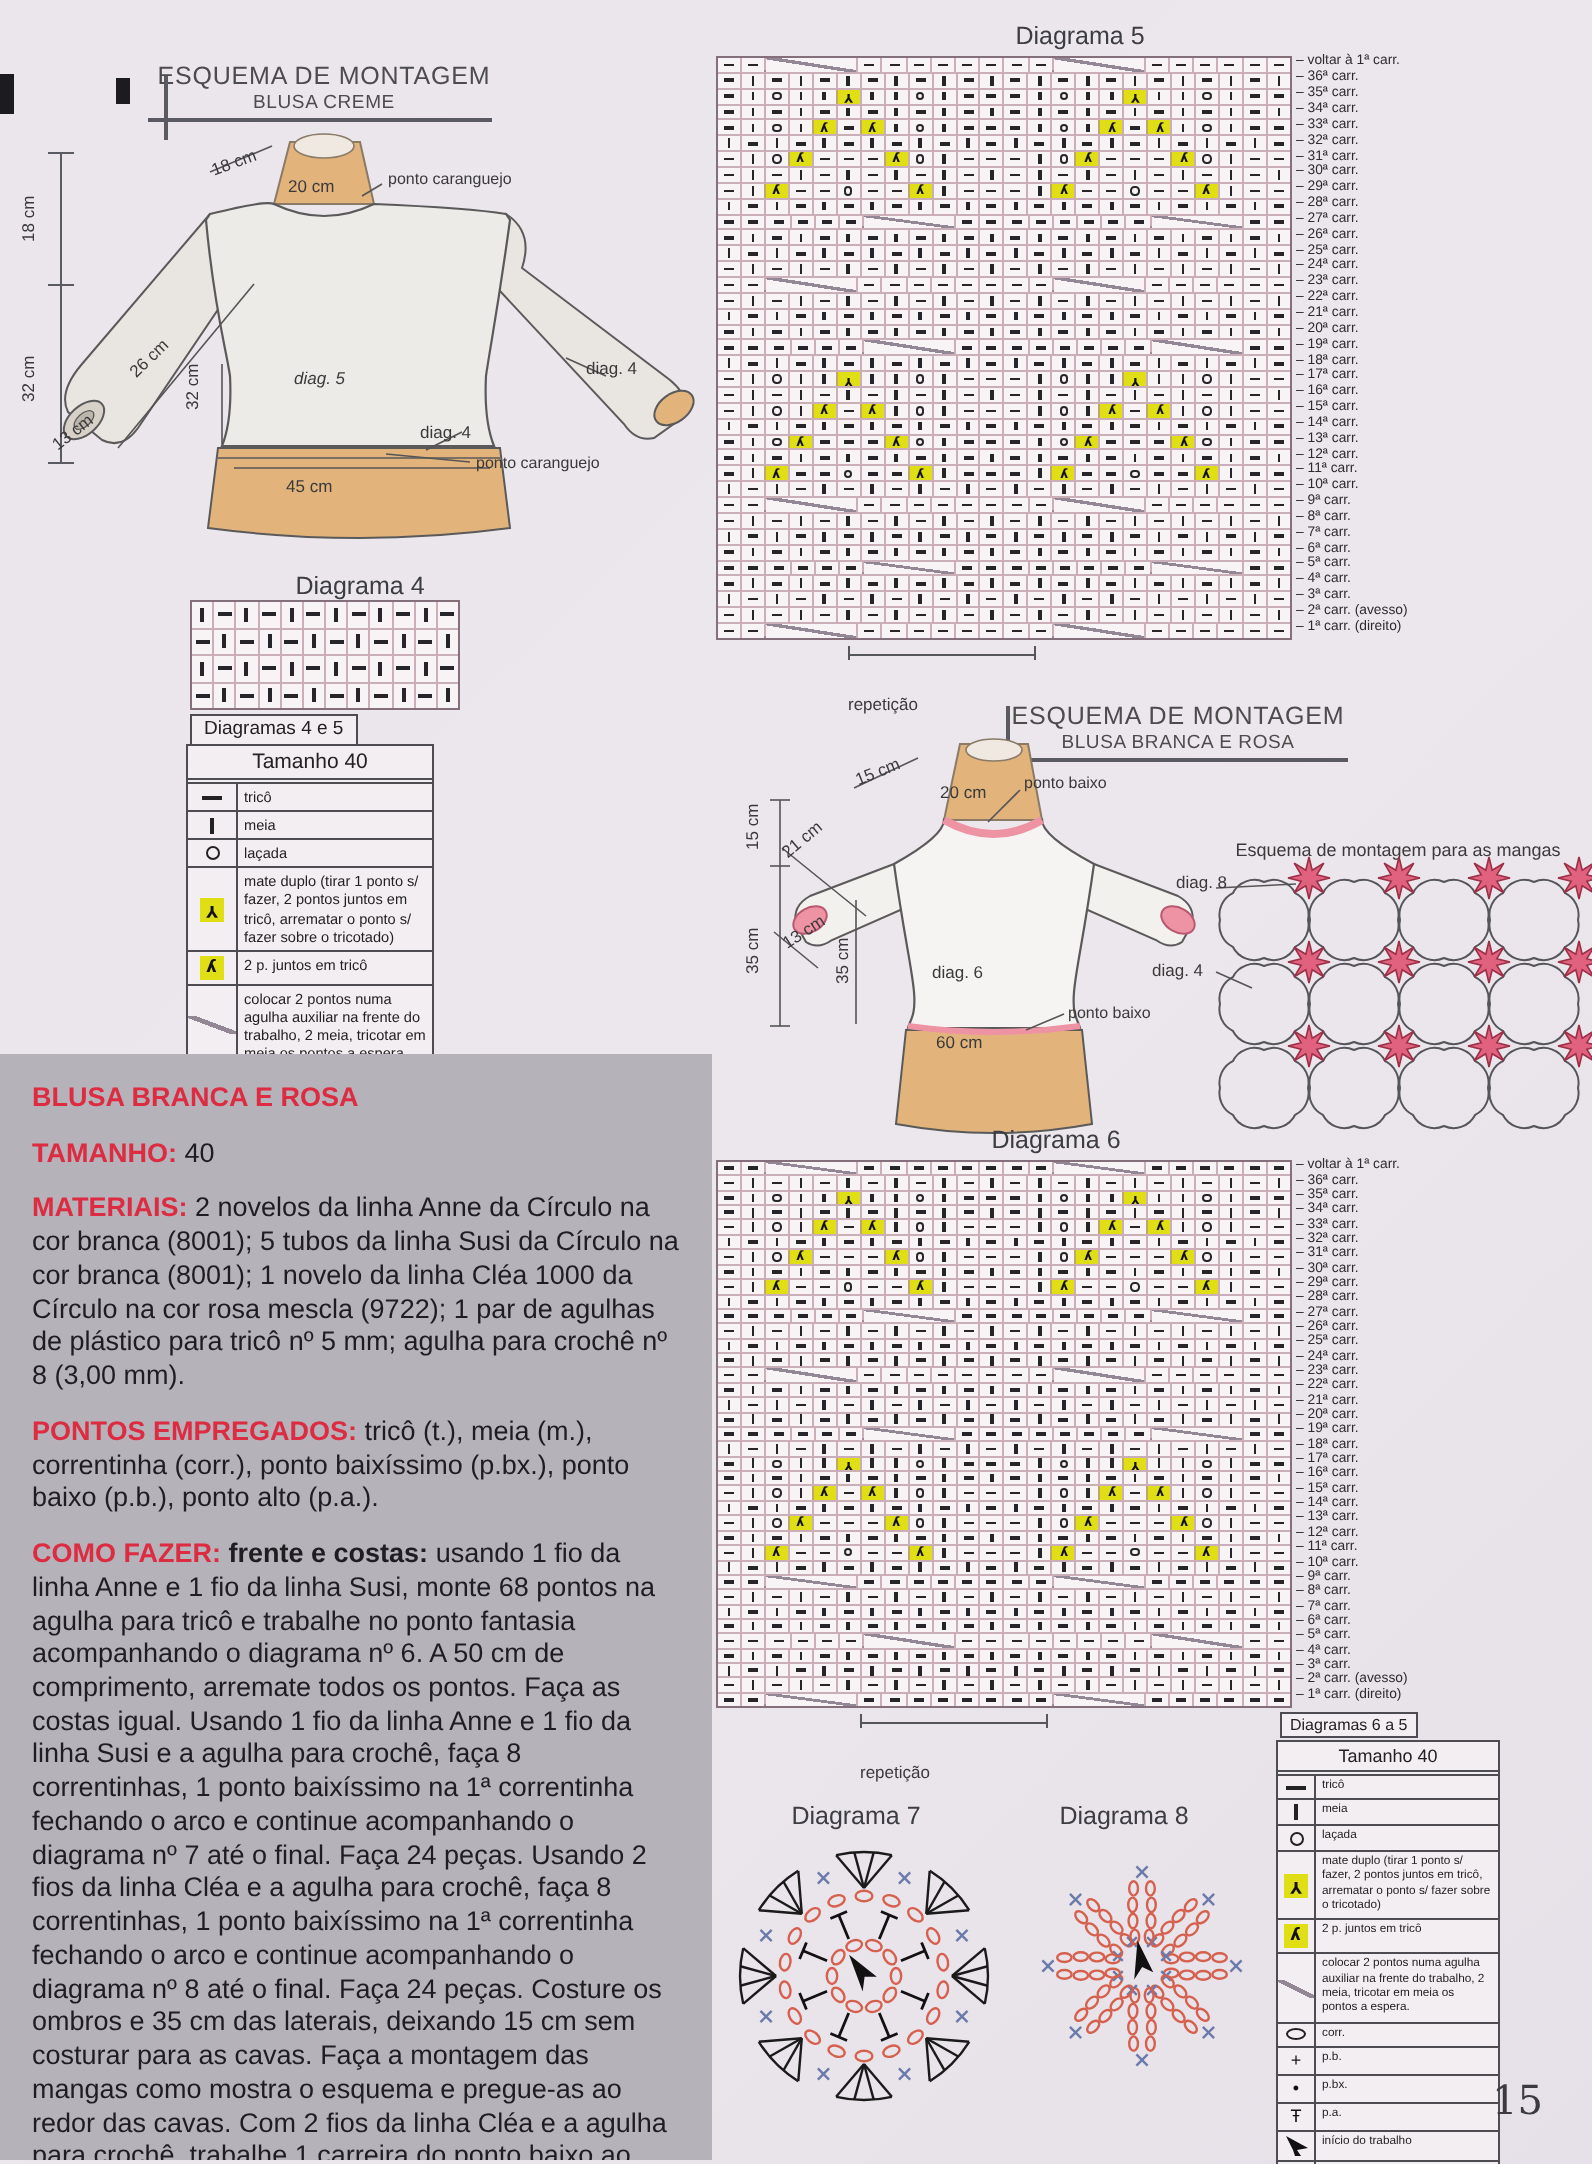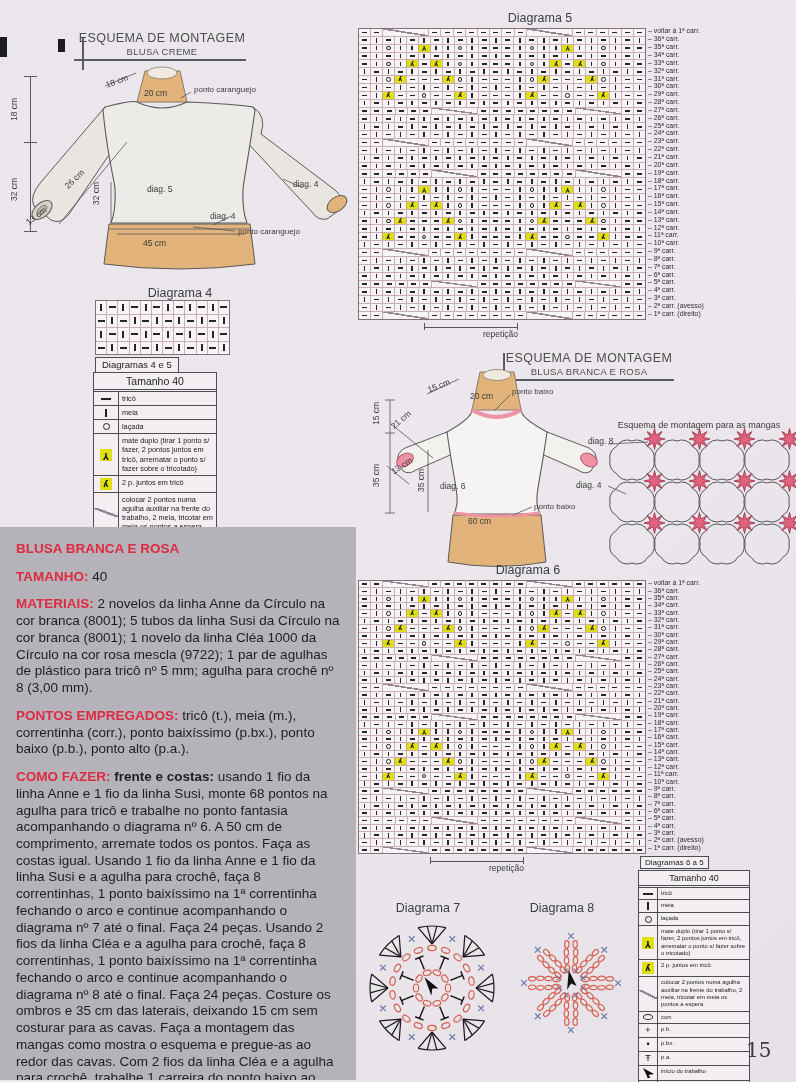--- a/index.html
+++ b/index.html
@@ -29,21 +29,21 @@
   .g-K{display:inline-block;font:700 6.5px/1 "DejaVu Sans",sans-serif;transform:scaleX(-1);color:#111;}
   .chart4 .g-dash{width:7px;height:2px;}
   .chart4 .g-bar{width:2px;height:7px;}
   .rlabels{position:absolute;display:flex;flex-direction:column;}
   .rlabel{flex:1;font-size:6.9px;line-height:1;color:#2c2c30;white-space:nowrap;display:flex;align-items:center;}
   .rlabels.big .rlabel{font-size:7.6px;}
   .repwrap{position:absolute;}
   .repline{height:6px;border-bottom:1px solid #55555c;position:relative;}
   .repline:before,.repline:after{content:"";position:absolute;bottom:-3px;width:1px;height:7px;background:#55555c;}
   .repline:before{left:0;} .repline:after{right:0;}
-  .replabel{font-size:8.5px;color:#3a3a3a;text-align:right;margin-top:1px;}
+  .replabel{font-size:8.5px;color:#3a3a3a;text-align:left;margin-top:19px;}
   
   .legend{position:absolute;background:#f3eef2;border:1px solid #4c4c52;}
   .ltab{position:absolute;background:#f3eef2;border:1px solid #4c4c52;font-size:9.5px;color:#222;
         padding:1px 6px 2px;white-space:nowrap;}
   .ltab.sm{font-size:8px;padding:1px 4px;}
   .lheader{text-align:center;border-bottom:3px double #4c4c52;font-size:10.5px;color:#222;padding:2px 0;}
   .legend.sm .lheader{font-size:9px;}
   .lrow{display:flex;border-top:1px solid #4c4c52;}
   .lrow:first-of-type{border-top:none;}
   .lsym{width:24px;border-right:1px solid #4c4c52;display:flex;align-items:center;justify-content:center;padding:2px 0;}
@@ -108,21 +108,21 @@
     <line x1="226" y1="154" x2="208" y2="163" stroke="#555" stroke-width=".8"></line>
     <line x1="230" y1="169" x2="188" y2="165" stroke="#555" stroke-width=".8"></line>
     <line x1="112" y1="172" x2="240" y2="172" stroke="#555" stroke-width=".8"></line>
   </svg>
 
   <div class="lbl" style="left:106px;top:80px;transform:rotate(-20deg);">18 cm</div>
   <div class="lbl" style="left:144px;top:88px;">20 cm</div>
   <div class="lbl sm" style="left:194px;top:85px;">ponto caranguejo</div>
   <div class="lbl" style="left:66px;top:182px;transform:rotate(-44deg);">26 cm</div>
   <div class="lbl" style="left:96px;top:200px;transform:rotate(-90deg);">32 cm</div>
-  <div class="lbl" style="left:147px;top:184px;">diag. 5</div>
+  <div class="lbl" style="left:147px;top:184px;font-style:italic;">diag. 5</div>
   <div class="lbl" style="left:293px;top:179px;">diag. 4</div>
   <div class="lbl" style="left:210px;top:211px;">diag. 4</div>
   <div class="lbl sm" style="left:238px;top:227px;">ponto caranguejo</div>
   <div class="lbl" style="left:143px;top:238px;">45 cm</div>
 
   <div class="rule" style="left:30px;top:76px;width:1px;height:156px;"></div>
   <div class="rule" style="left:24px;top:76px;width:13px;height:1px;"></div>
   <div class="rule" style="left:24px;top:142px;width:13px;height:1px;"></div>
   <div class="rule" style="left:24px;top:231px;width:13px;height:1px;"></div>
   <div class="lbl" style="left:14px;top:116px;transform:rotate(-90deg);">18 cm</div>
@@ -3009,21 +3009,21 @@
   </svg>
 
   <div class="lbl" style="left:428px;top:385px;transform:rotate(-22deg);">15 cm</div>
   <div class="lbl" style="left:470px;top:391px;">20 cm</div>
   <div class="lbl sm" style="left:512px;top:387px;">ponto baixo</div>
   <div class="lbl" style="left:392px;top:422px;transform:rotate(-40deg);">21 cm</div>
   <div class="lbl" style="left:392px;top:467px;transform:rotate(-33deg);">13 cm</div>
   <div class="lbl" style="left:376px;top:420px;transform:rotate(-90deg);">15 cm</div>
   <div class="lbl" style="left:376px;top:482px;transform:rotate(-90deg);">35 cm</div>
   <div class="lbl" style="left:421px;top:487px;transform:rotate(-90deg);">35 cm</div>
-  <div class="lbl" style="left:440px;top:481px;text-align:right;">diag. 6</div>
+  <div class="lbl" style="left:466px;top:481px;text-align:right;">diag. 6</div>
   <div class="lbl" style="left:468px;top:516px;">60 cm</div>
   <div class="lbl sm" style="left:534px;top:502px;">ponto baixo</div>
 
   <div class="lbl" style="left:608px;top:420px;width:182px;text-align:center;font-size:9px;">Esquema de montagem para as mangas</div>
   <svg style="left:606px;top:436px;" width="186" height="132" viewBox="0 0 186 132">
       <path d="M26.0,5.0 A12,12 0 0 1 41.6,10.6 A12,12 0 0 1 48.0,24.0 A12,12 0 0 1 41.6,37.4 A12,12 0 0 1 26.0,43.0 A12,12 0 0 1 10.4,37.4 A12,12 0 0 1 4.0,24.0 A12,12 0 0 1 10.4,10.6 A12,12 0 0 1 26.0,5.0 Z" fill="none" stroke="#55555c" stroke-width="1"></path>
       <path d="M71.0,5.0 A12,12 0 0 1 86.6,10.6 A12,12 0 0 1 93.0,24.0 A12,12 0 0 1 86.6,37.4 A12,12 0 0 1 71.0,43.0 A12,12 0 0 1 55.4,37.4 A12,12 0 0 1 49.0,24.0 A12,12 0 0 1 55.4,10.6 A12,12 0 0 1 71.0,5.0 Z" fill="none" stroke="#55555c" stroke-width="1"></path>
       <path d="M116.0,5.0 A12,12 0 0 1 131.6,10.6 A12,12 0 0 1 138.0,24.0 A12,12 0 0 1 131.6,37.4 A12,12 0 0 1 116.0,43.0 A12,12 0 0 1 100.4,37.4 A12,12 0 0 1 94.0,24.0 A12,12 0 0 1 100.4,10.6 A12,12 0 0 1 116.0,5.0 Z" fill="none" stroke="#55555c" stroke-width="1"></path>
       <path d="M161.0,5.0 A12,12 0 0 1 176.6,10.6 A12,12 0 0 1 183.0,24.0 A12,12 0 0 1 176.6,37.4 A12,12 0 0 1 161.0,43.0 A12,12 0 0 1 145.4,37.4 A12,12 0 0 1 139.0,24.0 A12,12 0 0 1 145.4,10.6 A12,12 0 0 1 161.0,5.0 Z" fill="none" stroke="#55555c" stroke-width="1"></path>
       <path d="M26.0,47.0 A12,12 0 0 1 41.6,52.6 A12,12 0 0 1 48.0,66.0 A12,12 0 0 1 41.6,79.4 A12,12 0 0 1 26.0,85.0 A12,12 0 0 1 10.4,79.4 A12,12 0 0 1 4.0,66.0 A12,12 0 0 1 10.4,52.6 A12,12 0 0 1 26.0,47.0 Z" fill="none" stroke="#55555c" stroke-width="1"></path>

